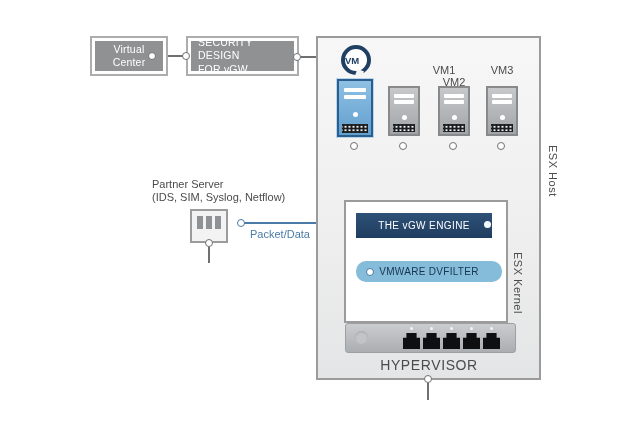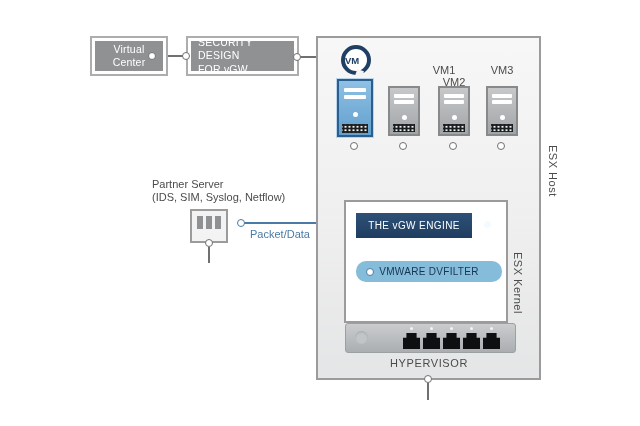--- a/index.html
+++ b/index.html
@@ -71,21 +71,21 @@
     background-color:#1b1e21;
     background-image:radial-gradient(circle, rgba(255,255,255,.95) .8px, transparent 1.1px);
     background-size:4px 3.5px; background-position:1.5px 1px;
   }
   .vm-name { position:absolute; width:32px; text-align:center; font-size:11px; color:#4b4b4b; z-index:4; }
 
   
   .kernel-box { position:absolute; left:344px; top:200px; width:164px; height:123px;
     background:#fff; border:2px solid #9b9b9b; z-index:2; }
   .engine {
-    position:absolute; left:356px; top:213px; width:116px; height:25px;
+    position:absolute; left:356px; top:213px; width:136px; height:25px;
     background:linear-gradient(180deg,#2e5177 0%, var(--engine-navy,#1f3d60) 100%);
     color:#fff; display:flex; align-items:center; justify-content:center;
     font-size:10px; letter-spacing:.4px; z-index:5;
   }
   .bluebox {
     position:absolute; left:356px; width:146px;
     background:var(--light-blue,#85bcda); color:#173450;
     display:flex; flex-direction:column; align-items:center; justify-content:center;
     font-size:10px; letter-spacing:.3px; z-index:5; line-height:1.35;
   }
@@ -97,21 +97,21 @@
     border:1px solid #9da0a3; border-radius:3px; z-index:4;
   }
   .big-dot { position:absolute; left:9px; top:7px; width:13px; height:13px; border-radius:50%;
     background:#c2c5c8; box-shadow:inset 0 1px 2px rgba(0,0,0,.15); }
   .port { position:absolute; top:9px; width:17px; height:16px; background:#0e0f10;
     clip-path:polygon(0 100%, 0 30%, 20% 30%, 20% 0, 80% 0, 80% 30%, 100% 30%, 100% 100%); }
   .port-led { position:absolute; top:3px; width:3px; height:3px; border-radius:50%; background:#f2f3f4; }
 
   .small-label { position:absolute; font-size:11px; color:#4b4b4b; white-space:nowrap; z-index:4; }
   .hyp-label { position:absolute; left:356px; top:357px; width:146px; text-align:center;
-    font-size:11px; color:#4b4b4b; letter-spacing:.6px; z-index:4; }
+    font-size:14px; color:#4b4b4b; letter-spacing:.6px; z-index:4; }
   .pkt-label { position:absolute; left:250px; top:228px; font-size:11px;
     color:var(--line-blue,#3f77a6); z-index:4; white-space:nowrap; }
 
   
   .partner-icon { position:absolute; left:190px; top:209px; width:38px; height:34px;
     background:#f3f3f3; border:2px solid #9b9b9b; z-index:4; }
   .pbar { position:absolute; top:5px; width:6px; height:13px; background:#8f9294; }
 </style>
 </head>
 <body>

